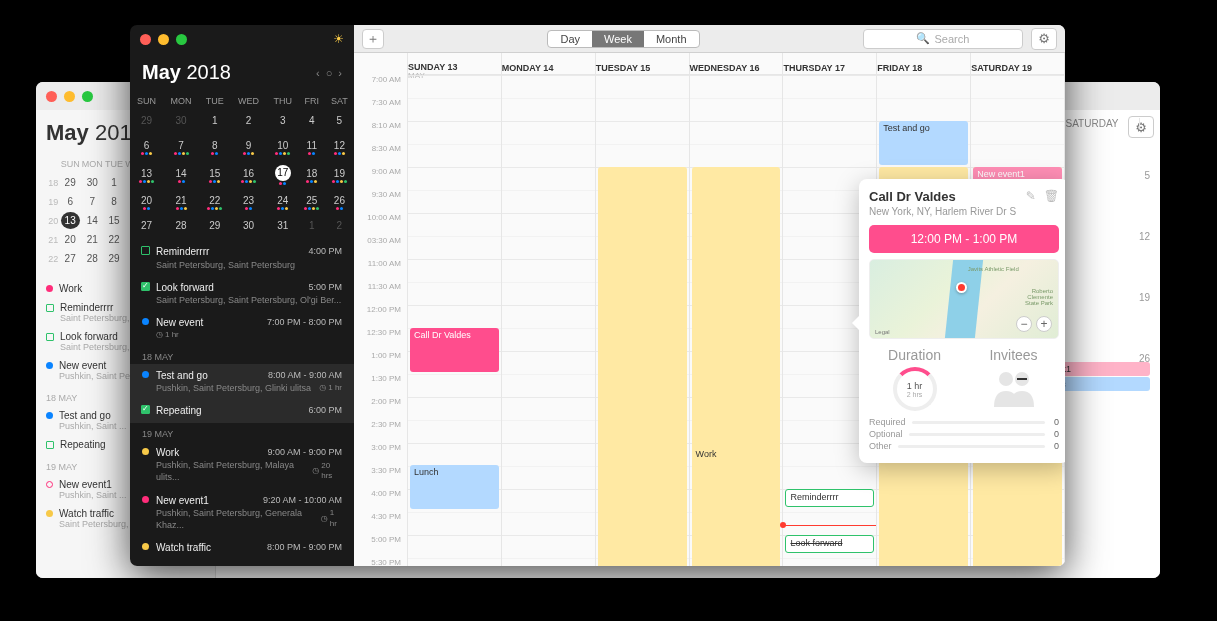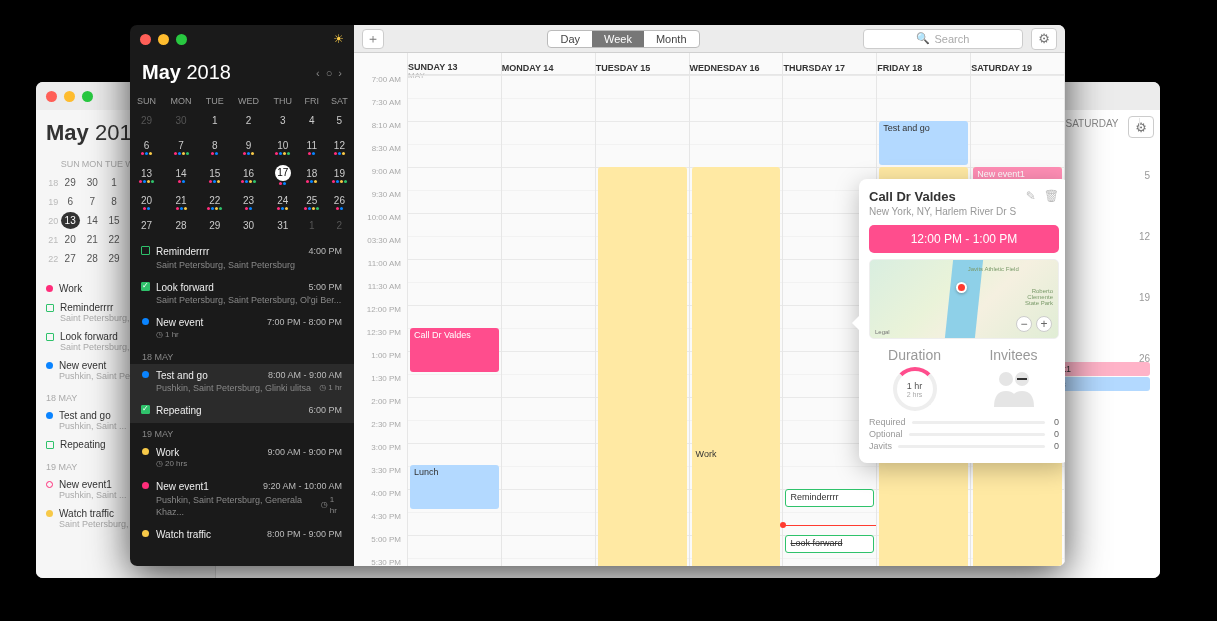--- a/index.html
+++ b/index.html
@@ -495,20 +495,21 @@
           </div>
         </div>
         <div class="sec">19 MAY</div>
         <div class="item ">
           <div class="bullet" style="background:#f7c948"></div>
           <div class="row1">
             <span class="t">Work</span>
             <span class="time">9:00 AM - 9:00 PM</span>
           </div>
           <div class="row1">
+            <span class="loc">Pushkin, Saint Petersburg, Malaya ulits...</span>
             <span class="dur">20 hrs</span>
           </div>
         </div>
         <div class="item ">
           <div class="bullet" style="background:#ff2d7a"></div>
           <div class="row1">
             <span class="t">New event1</span>
             <span class="time">9:20 AM - 10:00 AM</span>
           </div>
           <div class="row1">
@@ -823,20 +824,20 @@
             <span>Required</span>
             <div class="bar"></div>
             <span class="n">0</span>
           </div>
           <div class="row">
             <span>Optional</span>
             <div class="bar"></div>
             <span class="n">0</span>
           </div>
           <div class="row">
-            <span>Javits</span>
+            <span>Other</span>
             <div class="bar"></div>
             <span class="n">0</span>
           </div>
         </div>
     </div>
   </div>
 </div>
 
 </body></html>

